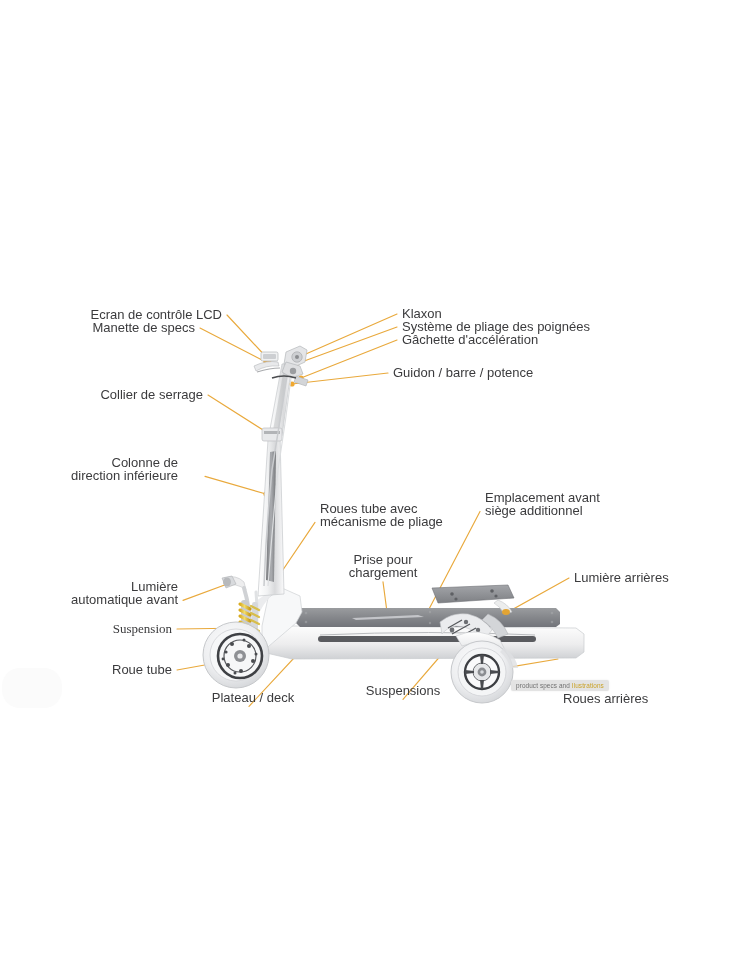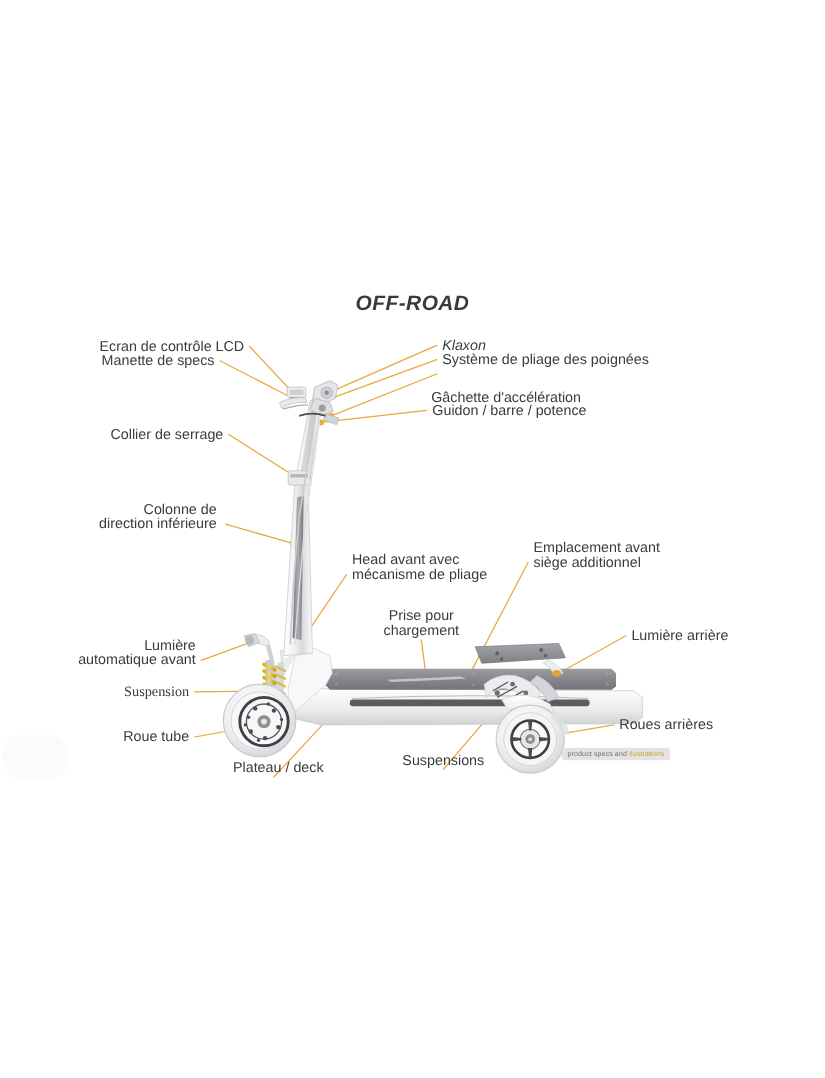--- a/index.html
+++ b/index.html
@@ -34,21 +34,20 @@
     background:#fbfbfb;border-radius:18px;
   }
 </style>
 </head>
 <body>
 
 <div id="stage">
 
   <div class="ghost"></div>
 
-  <div class="ttl">OFF-ROAD</div>
 
   <svg id="diagram" viewBox="0 0 750 980">
     <defs>
       <linearGradient id="gTube" x1="0" y1="0" x2="1" y2="0">
         <stop offset="0%" stop-color="#ffffff"></stop>
         <stop offset="35%" stop-color="#f2f3f4"></stop>
         <stop offset="65%" stop-color="#d9dadc"></stop>
         <stop offset="100%" stop-color="#fbfbfc"></stop>
       </linearGradient>
       <linearGradient id="gStemSlot" x1="0" y1="0" x2="1" y2="0">
@@ -267,40 +266,40 @@
         <circle cx="482" cy="672" r="1.8" fill="#d8dadd"></circle>
       </g>
 
       <path d="M504 648 Q516 656 518 668 L510 668 Q508 658 500 652 Z" fill="#dfe0e2" opacity="0.8"></path>
     </g>
   </svg>
 
   <div id="labels">
       <div class="lbl r" style="right: 528px; top: 308px;">Ecran de contrôle LCD</div>
       <div class="lbl r" style="right: 555px; top: 321px;">Manette de specs</div>
-      <div class="lbl l" style="left: 402px; top: 307px; font-style: italic;">Klaxon</div>
+      <div class="lbl l" style="left: 402px; top: 307px;">Klaxon</div>
       <div class="lbl l" style="left: 402px; top: 320px;">Système de pliage des poignées</div>
-      <div class="lbl l" style="left: 392px; top: 333px; margin-top: 21px;">Gâchette d'accélération</div>
+      <div class="lbl l" style="left: 402px; top: 333px;">Gâchette d'accélération</div>
       <div class="lbl l" style="left: 393px; top: 366px; text-align: right;">Guidon / barre / potence</div>
       <div class="lbl r" style="right: 547px; top: 388px;">Collier de serrage</div>
-      <div class="lbl r" style="right: 553px; top: 456px;">Colonne de
+      <div class="lbl r" style="right: 572px; top: 456px;">Colonne de
 direction inférieure</div>
-      <div class="lbl l" style="left: 320px; top: 502px;">Head avant avec
+      <div class="lbl l" style="left: 320px; top: 502px;">Roues tube avec
 mécanisme de pliage</div>
       <div class="lbl c" style="left: 0px; width: 766px; top: 553px;">Prise pour
 chargement</div>
       <div class="lbl l" style="left: 485px; top: 491px;">Emplacement avant
 siège additionnel</div>
       <div class="lbl r" style="right: 572px; top: 580px;">Lumière
 automatique avant</div>
       <div class="lbl r" style="right: 578px; top: 622px; font-family: Liberation Serif, serif;">Suspension</div>
       <div class="lbl r" style="right: 578px; top: 663px;">Roue tube</div>
       <div class="lbl c" style="left: 4px; width: 498px; top: 691px;">Plateau / deck</div>
       <div class="lbl c" style="left: 0px; width: 806px; top: 684px;">Suspensions</div>
-      <div class="lbl l" style="left: 574px; top: 571px;">Lumière arrière</div>
-      <div class="lbl l" style="left: 563px; top: 652px; text-align: center;">Roues arrières</div>
+      <div class="lbl l" style="left: 574px; top: 571px;">Lumière arrières</div>
+      <div class="lbl l" style="left: 563px; top: 692px; text-align: center;">Roues arrières</div>
     </div>
 
   <div class="wm">
     <span>product specs and </span><i>Ilustrations</i>
   </div>
 
 </div>
 
 </body></html>

